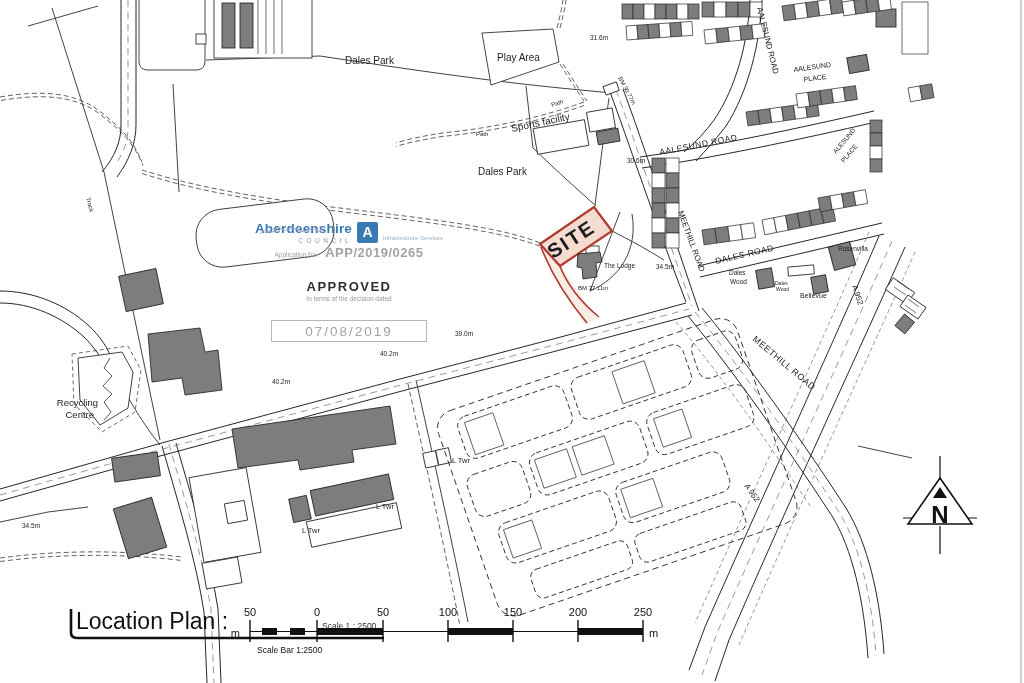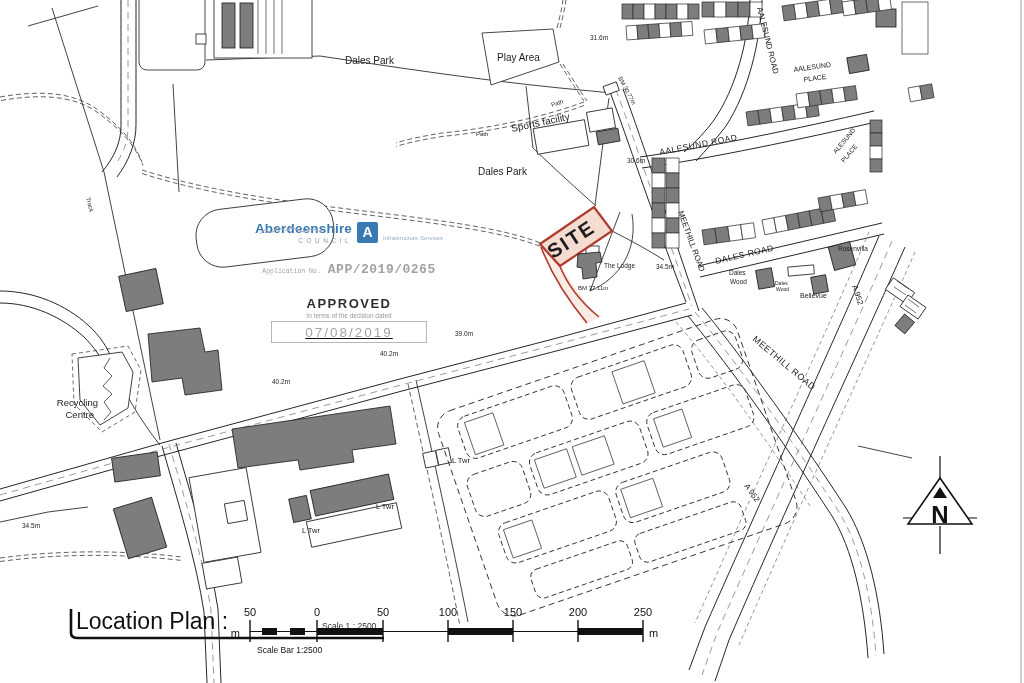--- a/index.html
+++ b/index.html
@@ -9,26 +9,26 @@
   .edge-r{position:absolute;right:2px;top:0;width:2px;height:100%;background:#cfcfcf;}
   
   .stamp{position:absolute;left:256px;top:222px;width:186px;text-align:center;opacity:.92;}
   .stamp .logo-row{display:flex;justify-content:center;align-items:flex-start;gap:5px;}
   .stamp .org-col{text-align:right;}
   .stamp .org{font-size:13.5px;font-weight:bold;color:#2a6fad;letter-spacing:.2px;line-height:14px;}
   .stamp .org-sub{font-size:6.5px;letter-spacing:3.5px;color:#7d94ac;margin-top:1px;}
   .stamp .logo-box{width:21px;height:21px;background:#2a6fad;color:#fff;font-weight:bold;
        font-size:14px;line-height:21px;text-align:center;border-radius:2px;flex:0 0 auto;}
   .stamp .dept{font-size:6px;color:#93a7bd;margin-top:13px;white-space:nowrap;}
-  .stamp .app-row{margin-top:18px;display:flex;justify-content:center;align-items:baseline;gap:7px;font-family:Liberation Mono, monospace;}
+  .stamp .app-row{margin-top:1px;display:flex;justify-content:center;align-items:baseline;gap:7px;}
   .stamp .app-label{font-size:6.5px;color:#9a9a9a;}
   .stamp .app-no{font-size:13px;color:#9b9b9b;font-weight:bold;letter-spacing:.5px;}
   .stamp .approved{margin-top:19px;font-size:13px;font-weight:800;color:#1b1b1b;letter-spacing:1.5px;}
   .stamp .decision{font-size:6.5px;color:#8f8f8f;margin-top:1px;}
-  .stamp .date-box{display:inline-block;margin-top:2px;border:1.3px solid #b0b0b0;padding:1px 33px;text-decoration:underline;}
+  .stamp .date-box{display:inline-block;margin-top:18px;border:1.3px solid #b0b0b0;padding:1px 33px;}
   .stamp .date{font-size:13.5px;color:#9b9b9b;letter-spacing:2px;}
   .stamp .sig{margin-top:0;}
   text{font-family:"Liberation Sans",sans-serif;}
 </style>
 </head>
 <body>
 
 <div class="page">
 <svg viewBox="0 0 1024 683" width="1024" height="683">
 

